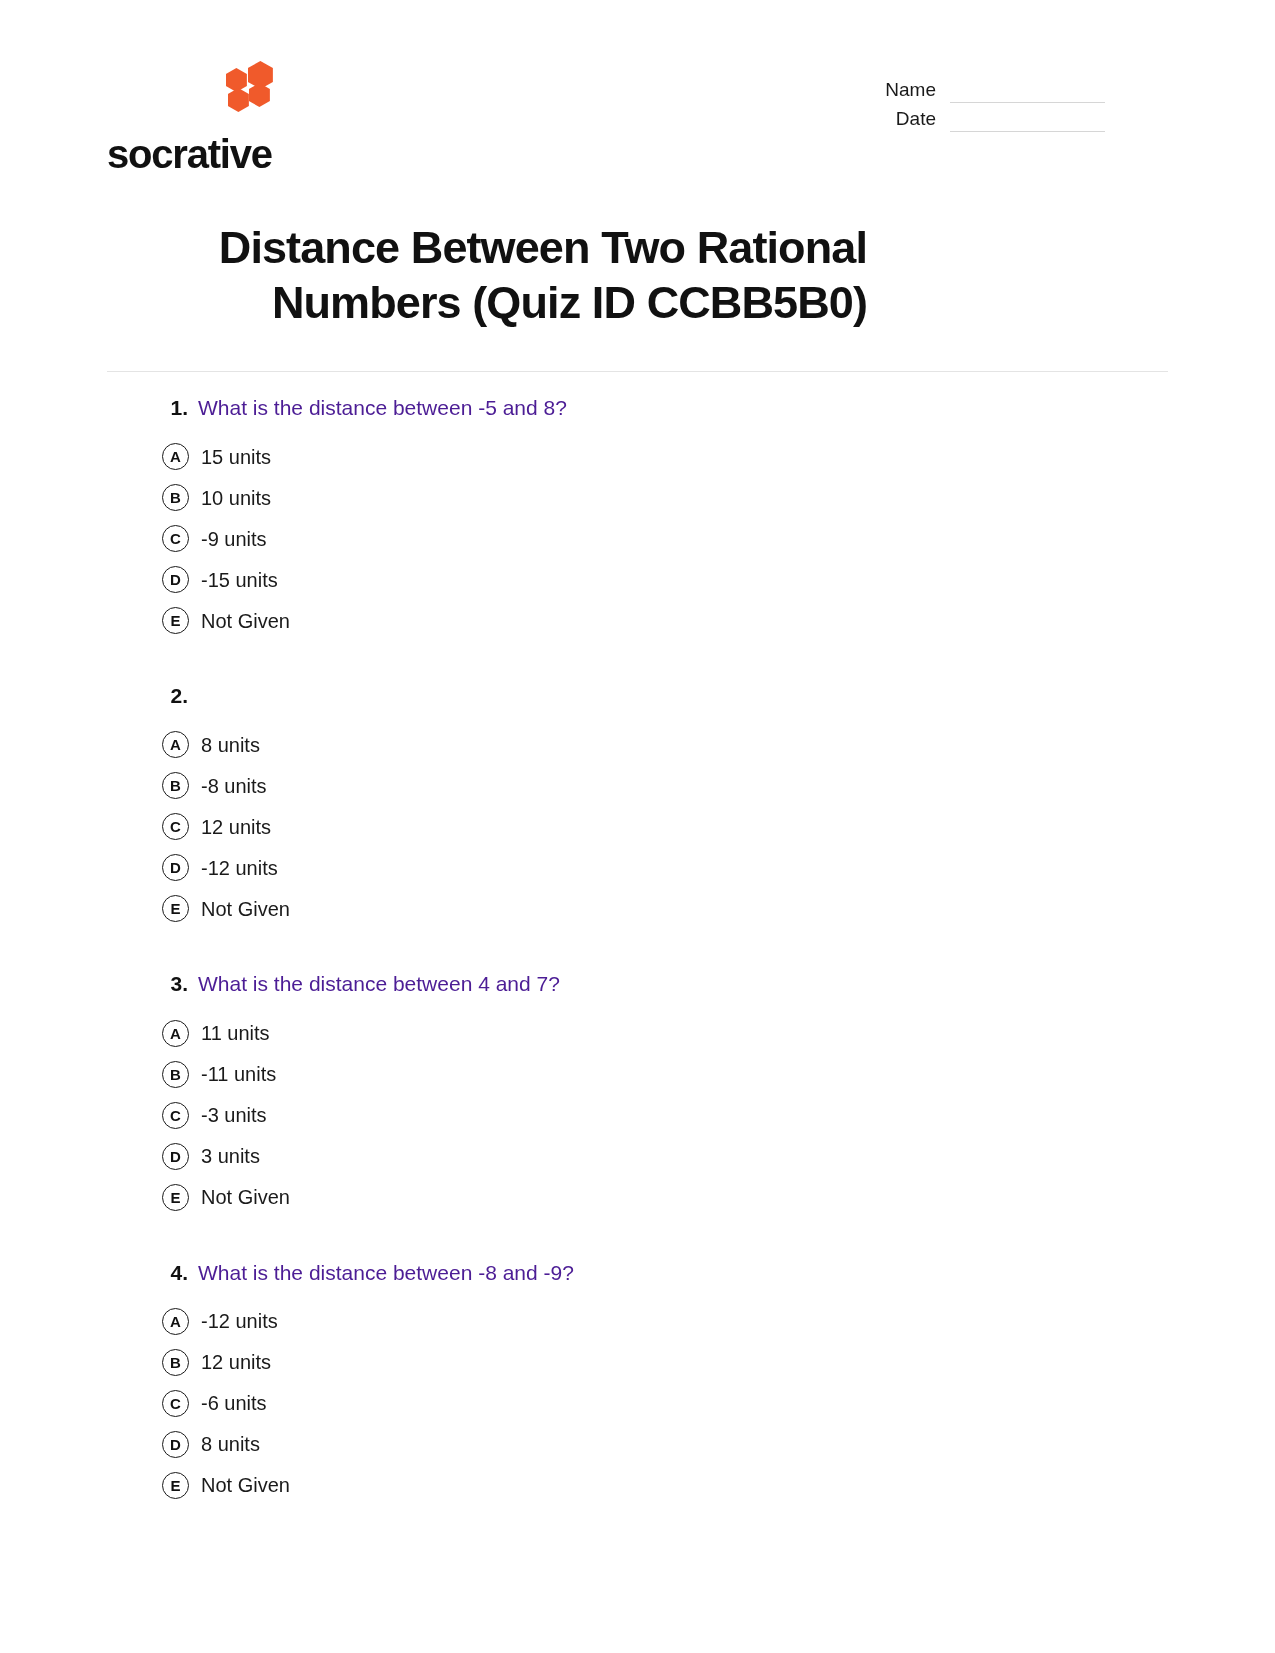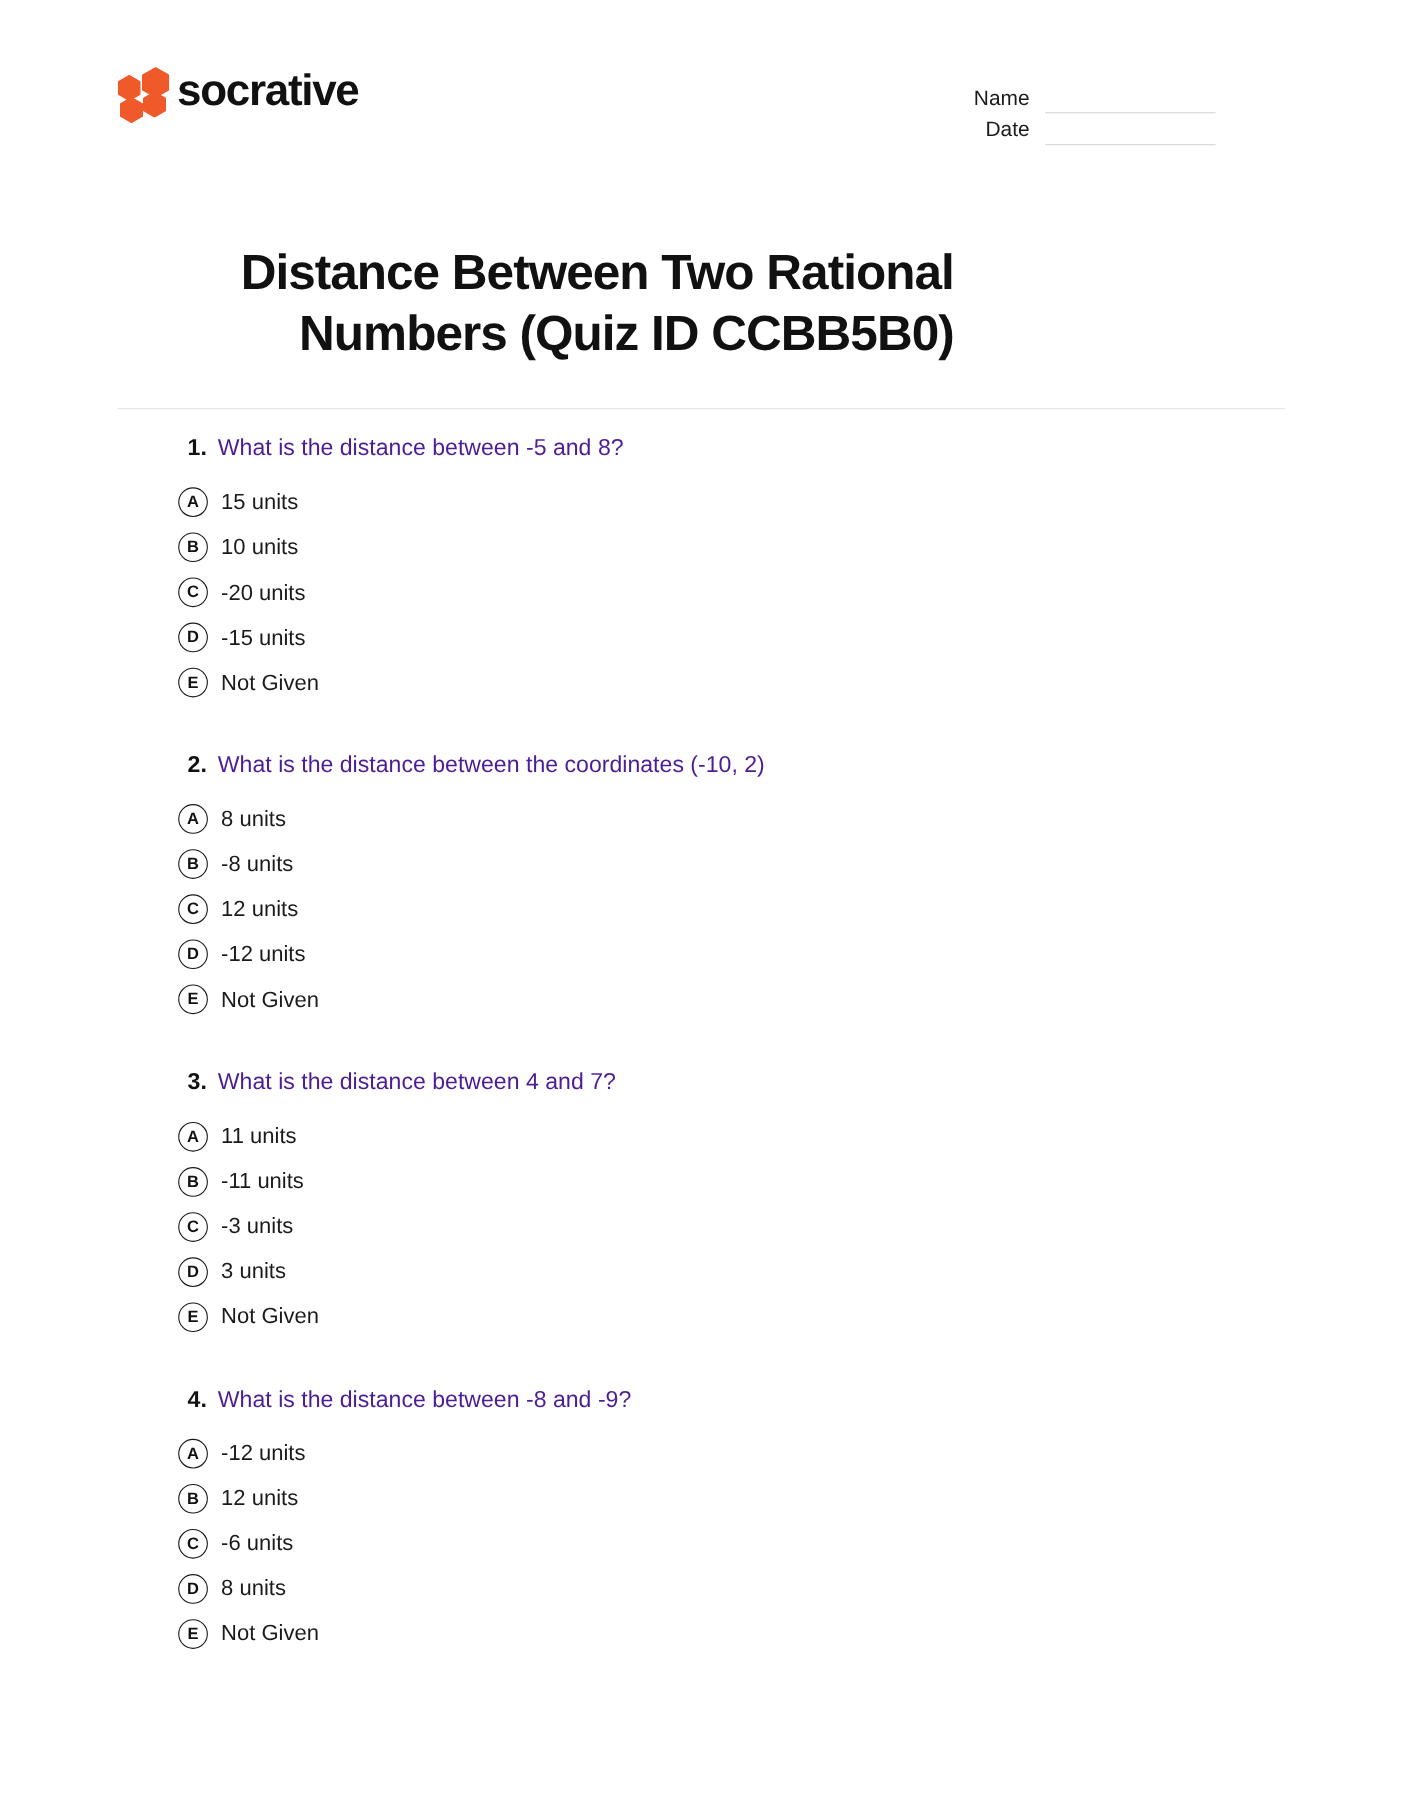--- a/index.html
+++ b/index.html
@@ -26,23 +26,24 @@
   
   .header {
     display: flex;
     align-items: flex-start;
     justify-content: space-between;
     padding: 62px 170px 0 107px;
   }
 
   .brand {
     display: flex;
-    align-items: flex-start;
-    gap: 8px;
+    align-items: flex-end;
+    gap: 22px;
     height: 52px;
+    flex-direction: column;
   }
   .logo-mark {
     width: 46px;
     height: 50px;
     position: relative;
     flex: 0 0 auto;
   }
   .hex {
     position: absolute;
     width: 21px;
@@ -209,35 +210,34 @@
         <div class="choice">
           <span class="bubble">A</span>
           <span class="choice-text">15 units</span>
         </div>
         <div class="choice">
           <span class="bubble">B</span>
           <span class="choice-text">10 units</span>
         </div>
         <div class="choice">
           <span class="bubble">C</span>
-          <span class="choice-text">-20 units</span>
+          <span class="choice-text">-9 units</span>
         </div>
         <div class="choice">
           <span class="bubble">D</span>
           <span class="choice-text">-15 units</span>
         </div>
         <div class="choice">
           <span class="bubble">E</span>
           <span class="choice-text">Not Given</span>
         </div>
       </div>
       <div class="question">
         <div class="q-head">
           <span class="q-num">2.</span>
-          <span class="q-text">What is the distance between the coordinates (-10, 2)</span>
         </div>
         <div class="choice">
           <span class="bubble">A</span>
           <span class="choice-text">8 units</span>
         </div>
         <div class="choice">
           <span class="bubble">B</span>
           <span class="choice-text">-8 units</span>
         </div>
         <div class="choice">

